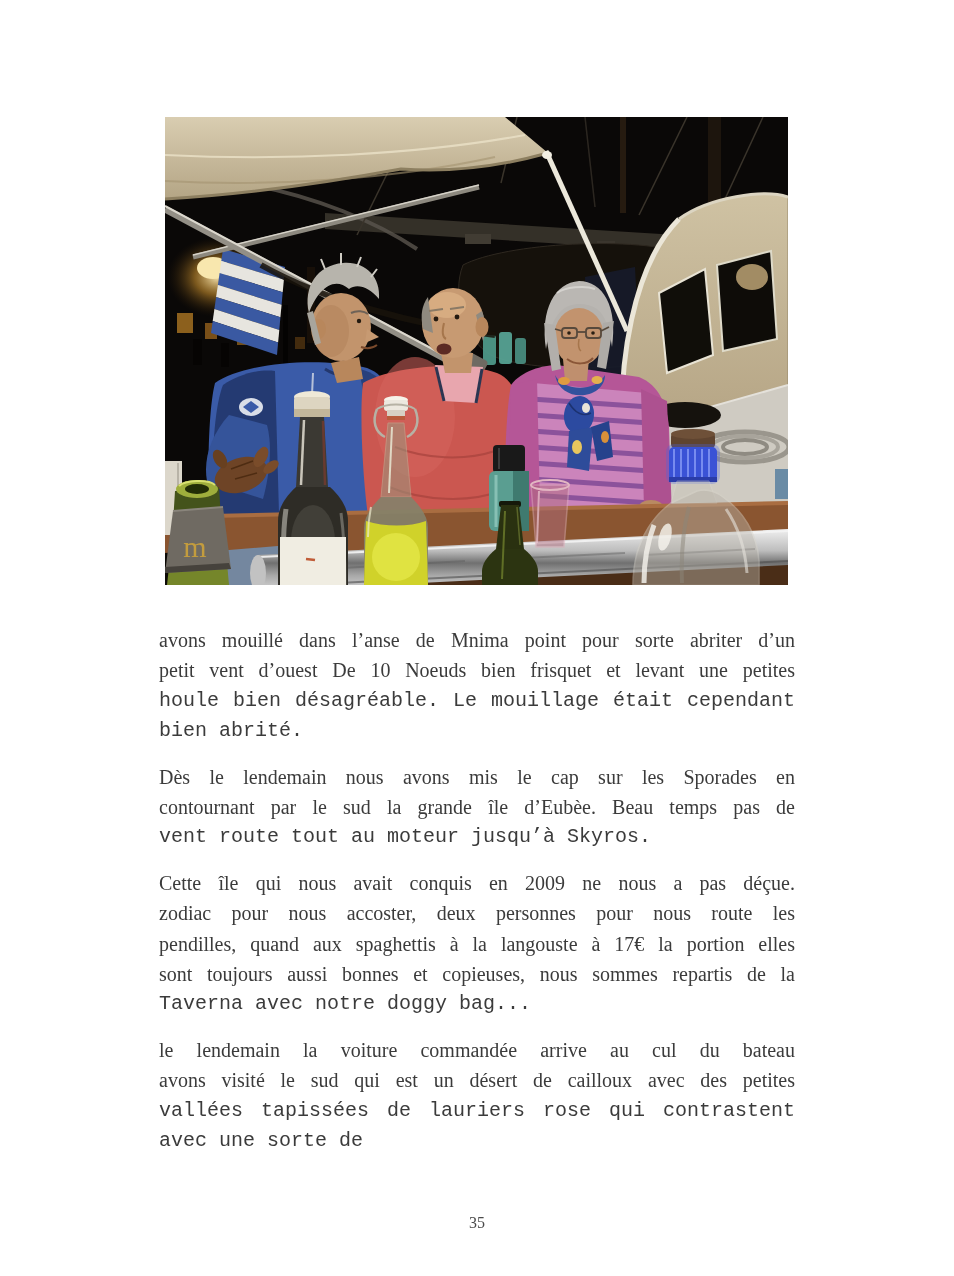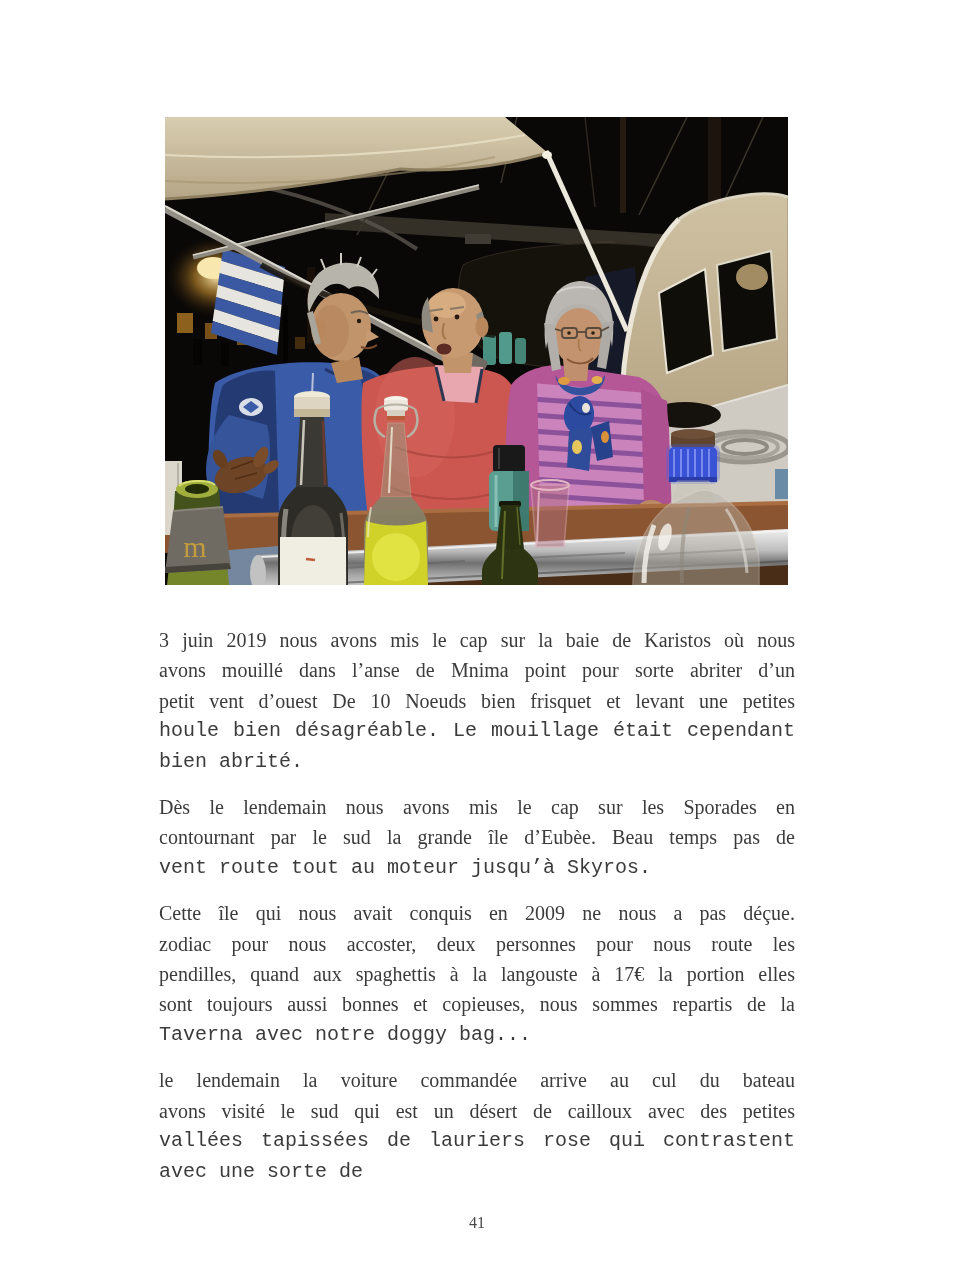--- a/index.html
+++ b/index.html
@@ -349,21 +349,20 @@
         <path d="M489,408 C482,426 479,446 479,466" stroke="#f1efe9" stroke-width="5" opacity="0.85" fill="none"></path>
         <path d="M561,392 C572,408 580,430 582,456" stroke="#e6e3dc" stroke-width="3" opacity="0.6" fill="none"></path>
         <path d="M524,390 C518,412 516,440 517,466" stroke="#8b867a" stroke-width="4" opacity="0.5" fill="none"></path>
         <ellipse cx="500" cy="420" rx="6" ry="14" fill="#f6f4ee" opacity="0.8" transform="rotate(15 500 420)"></ellipse>
       </g>
     </svg>
   </figure>
 
   <main class="bodytext">
     <p>
-      <span class="ln">3 juin 2019 nous avons mis le cap sur la baie de Karistos où nous</span>
       <span class="ln">avons mouillé dans l’anse de Mnima point pour sorte abriter d’un</span>
       <span class="ln">petit vent d’ouest De 10 Noeuds bien frisquet et levant une petites</span>
       <span class="ln last">houle bien désagréable. Le mouillage était cependant bien abrité.</span>
     </p>
     <p>
       <span class="ln">Dès le lendemain nous avons mis le cap sur les Sporades en</span>
       <span class="ln">contournant par le sud la grande île d’Eubèe. Beau temps pas de</span>
       <span class="ln last">vent route tout au moteur jusqu’à Skyros.</span>
     </p>
     <p>
@@ -373,14 +372,14 @@
       <span class="ln">sont toujours aussi bonnes et copieuses, nous sommes repartis de la</span>
       <span class="ln last">Taverna avec notre doggy bag...</span>
     </p>
     <p>
       <span class="ln">le lendemain la voiture commandée arrive au cul du bateau</span>
       <span class="ln">avons visité le sud qui est un désert de cailloux avec des petites</span>
       <span class="ln last">vallées tapissées de lauriers rose qui contrastent avec une sorte de</span>
     </p>
   </main>
 
-  <div class="pagenum">41</div>
+  <div class="pagenum">35</div>
 </div>
 
 </body></html>

